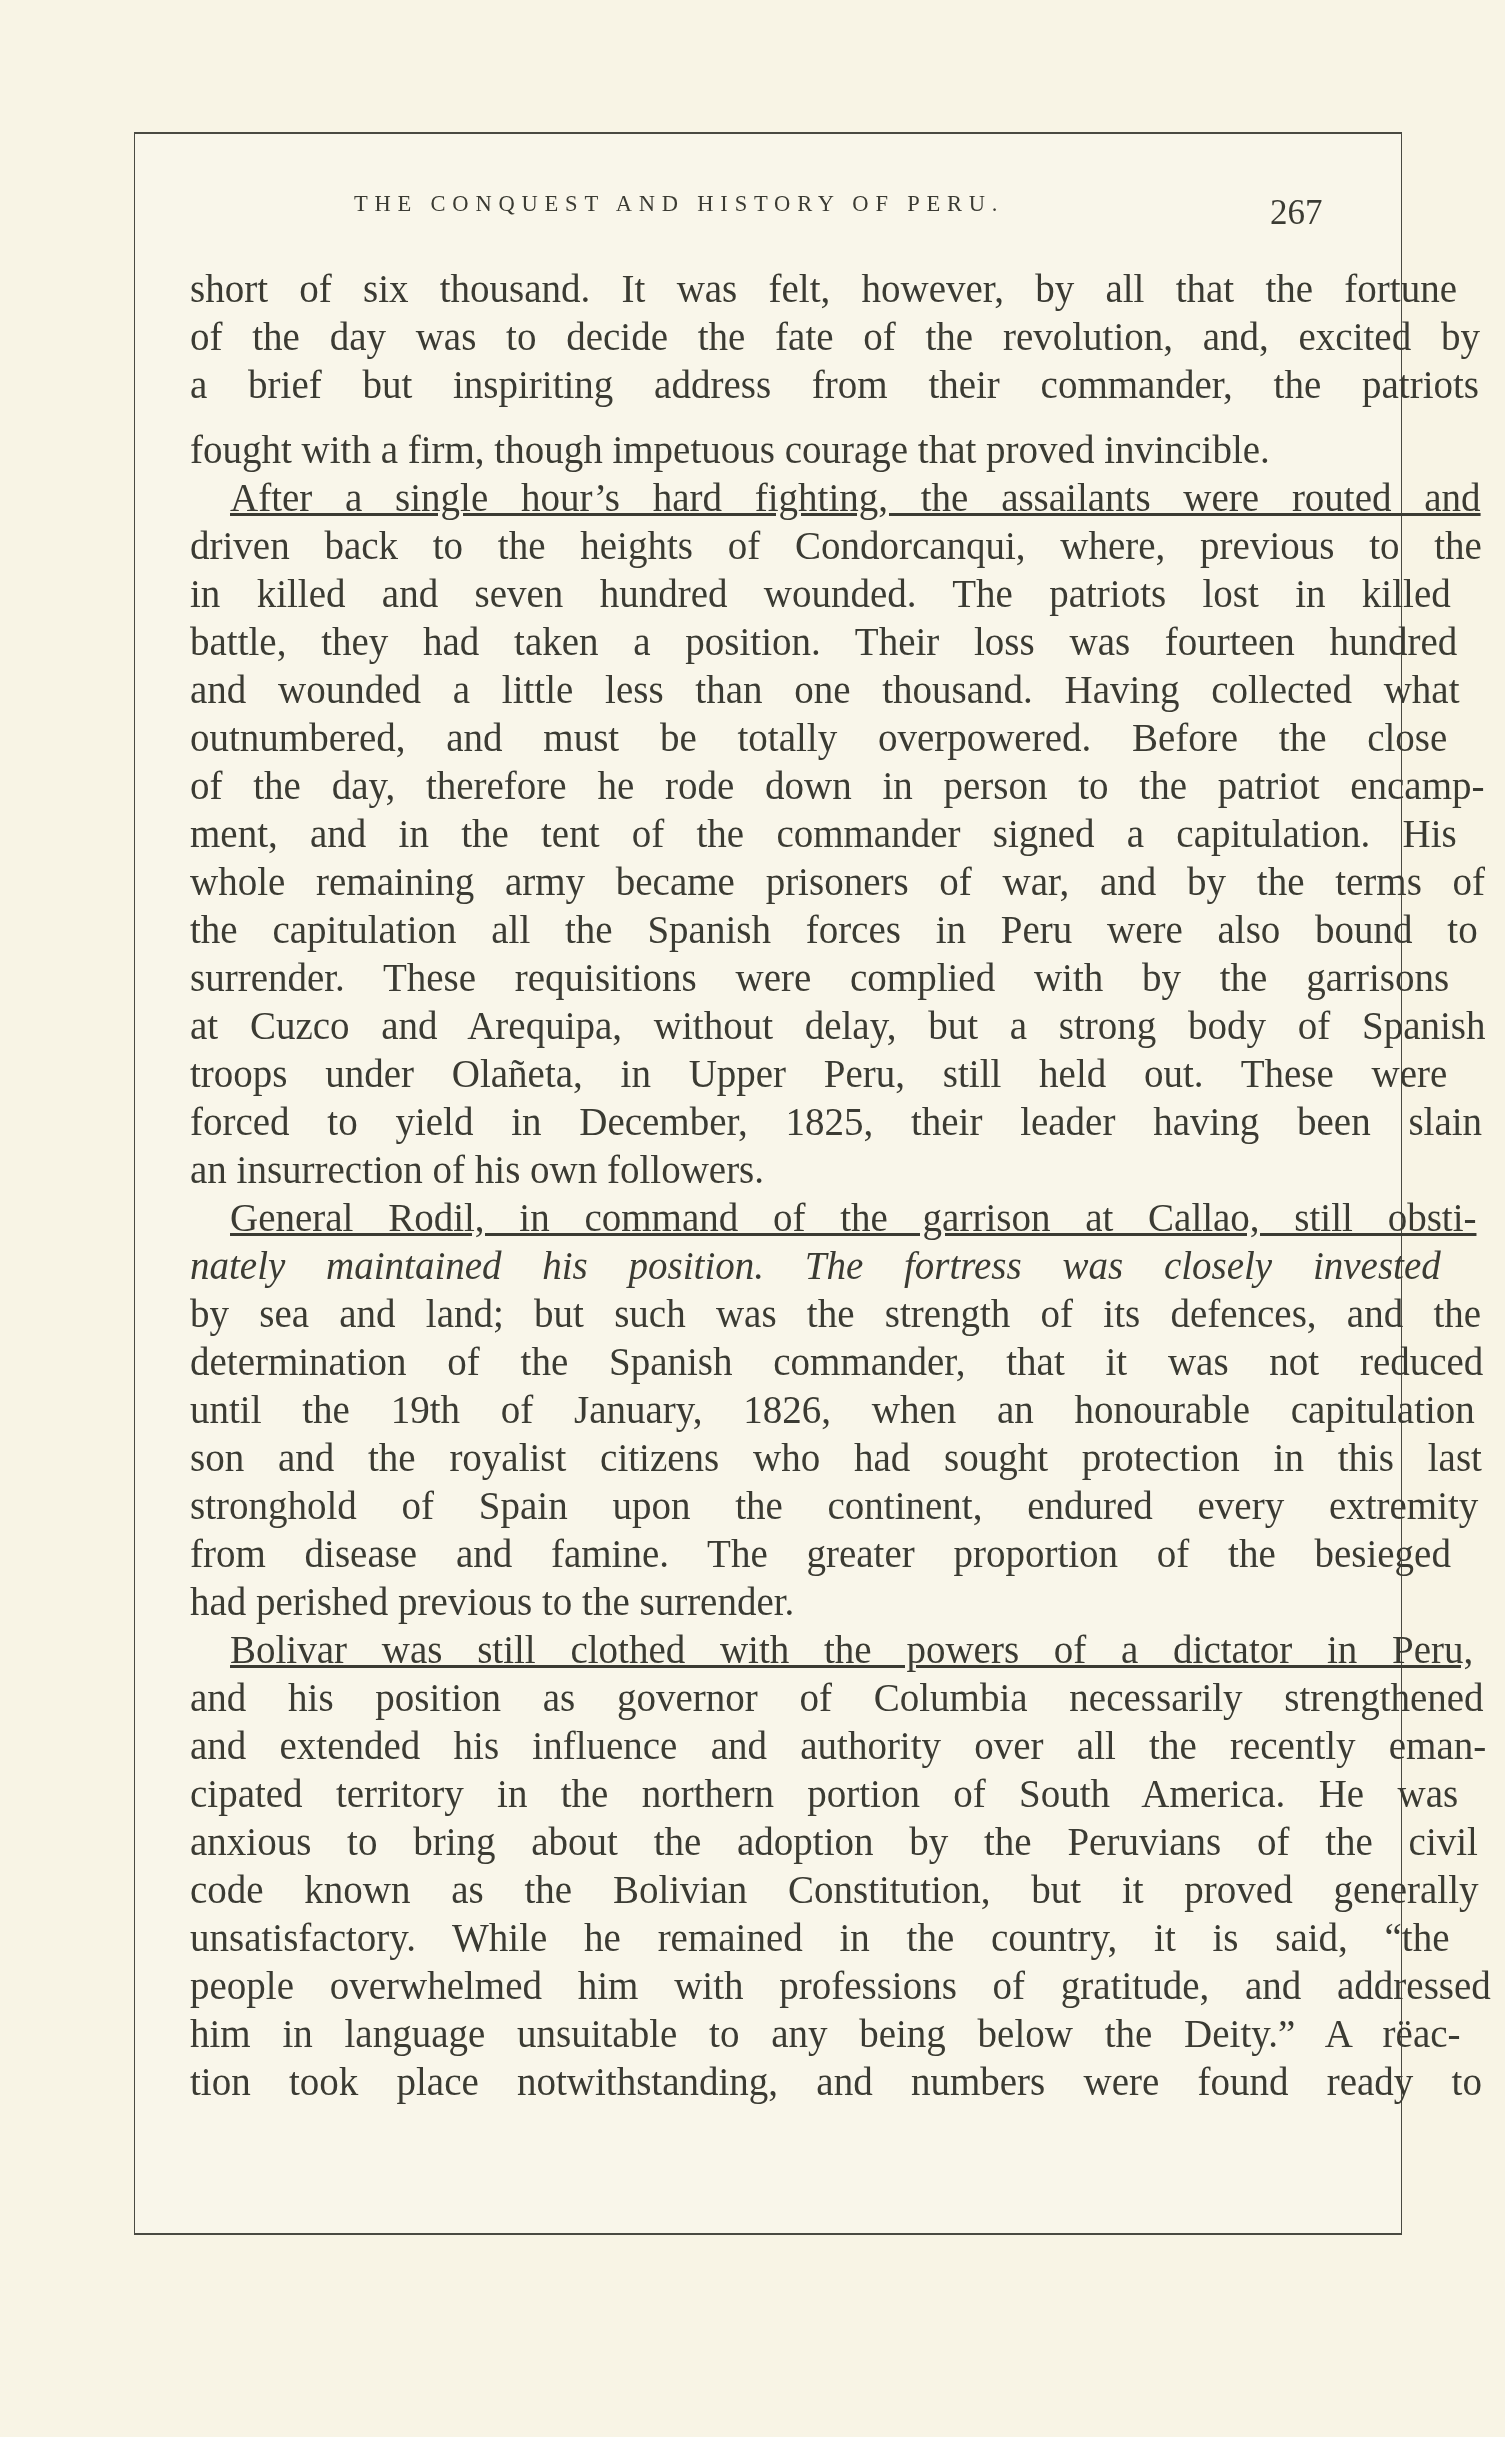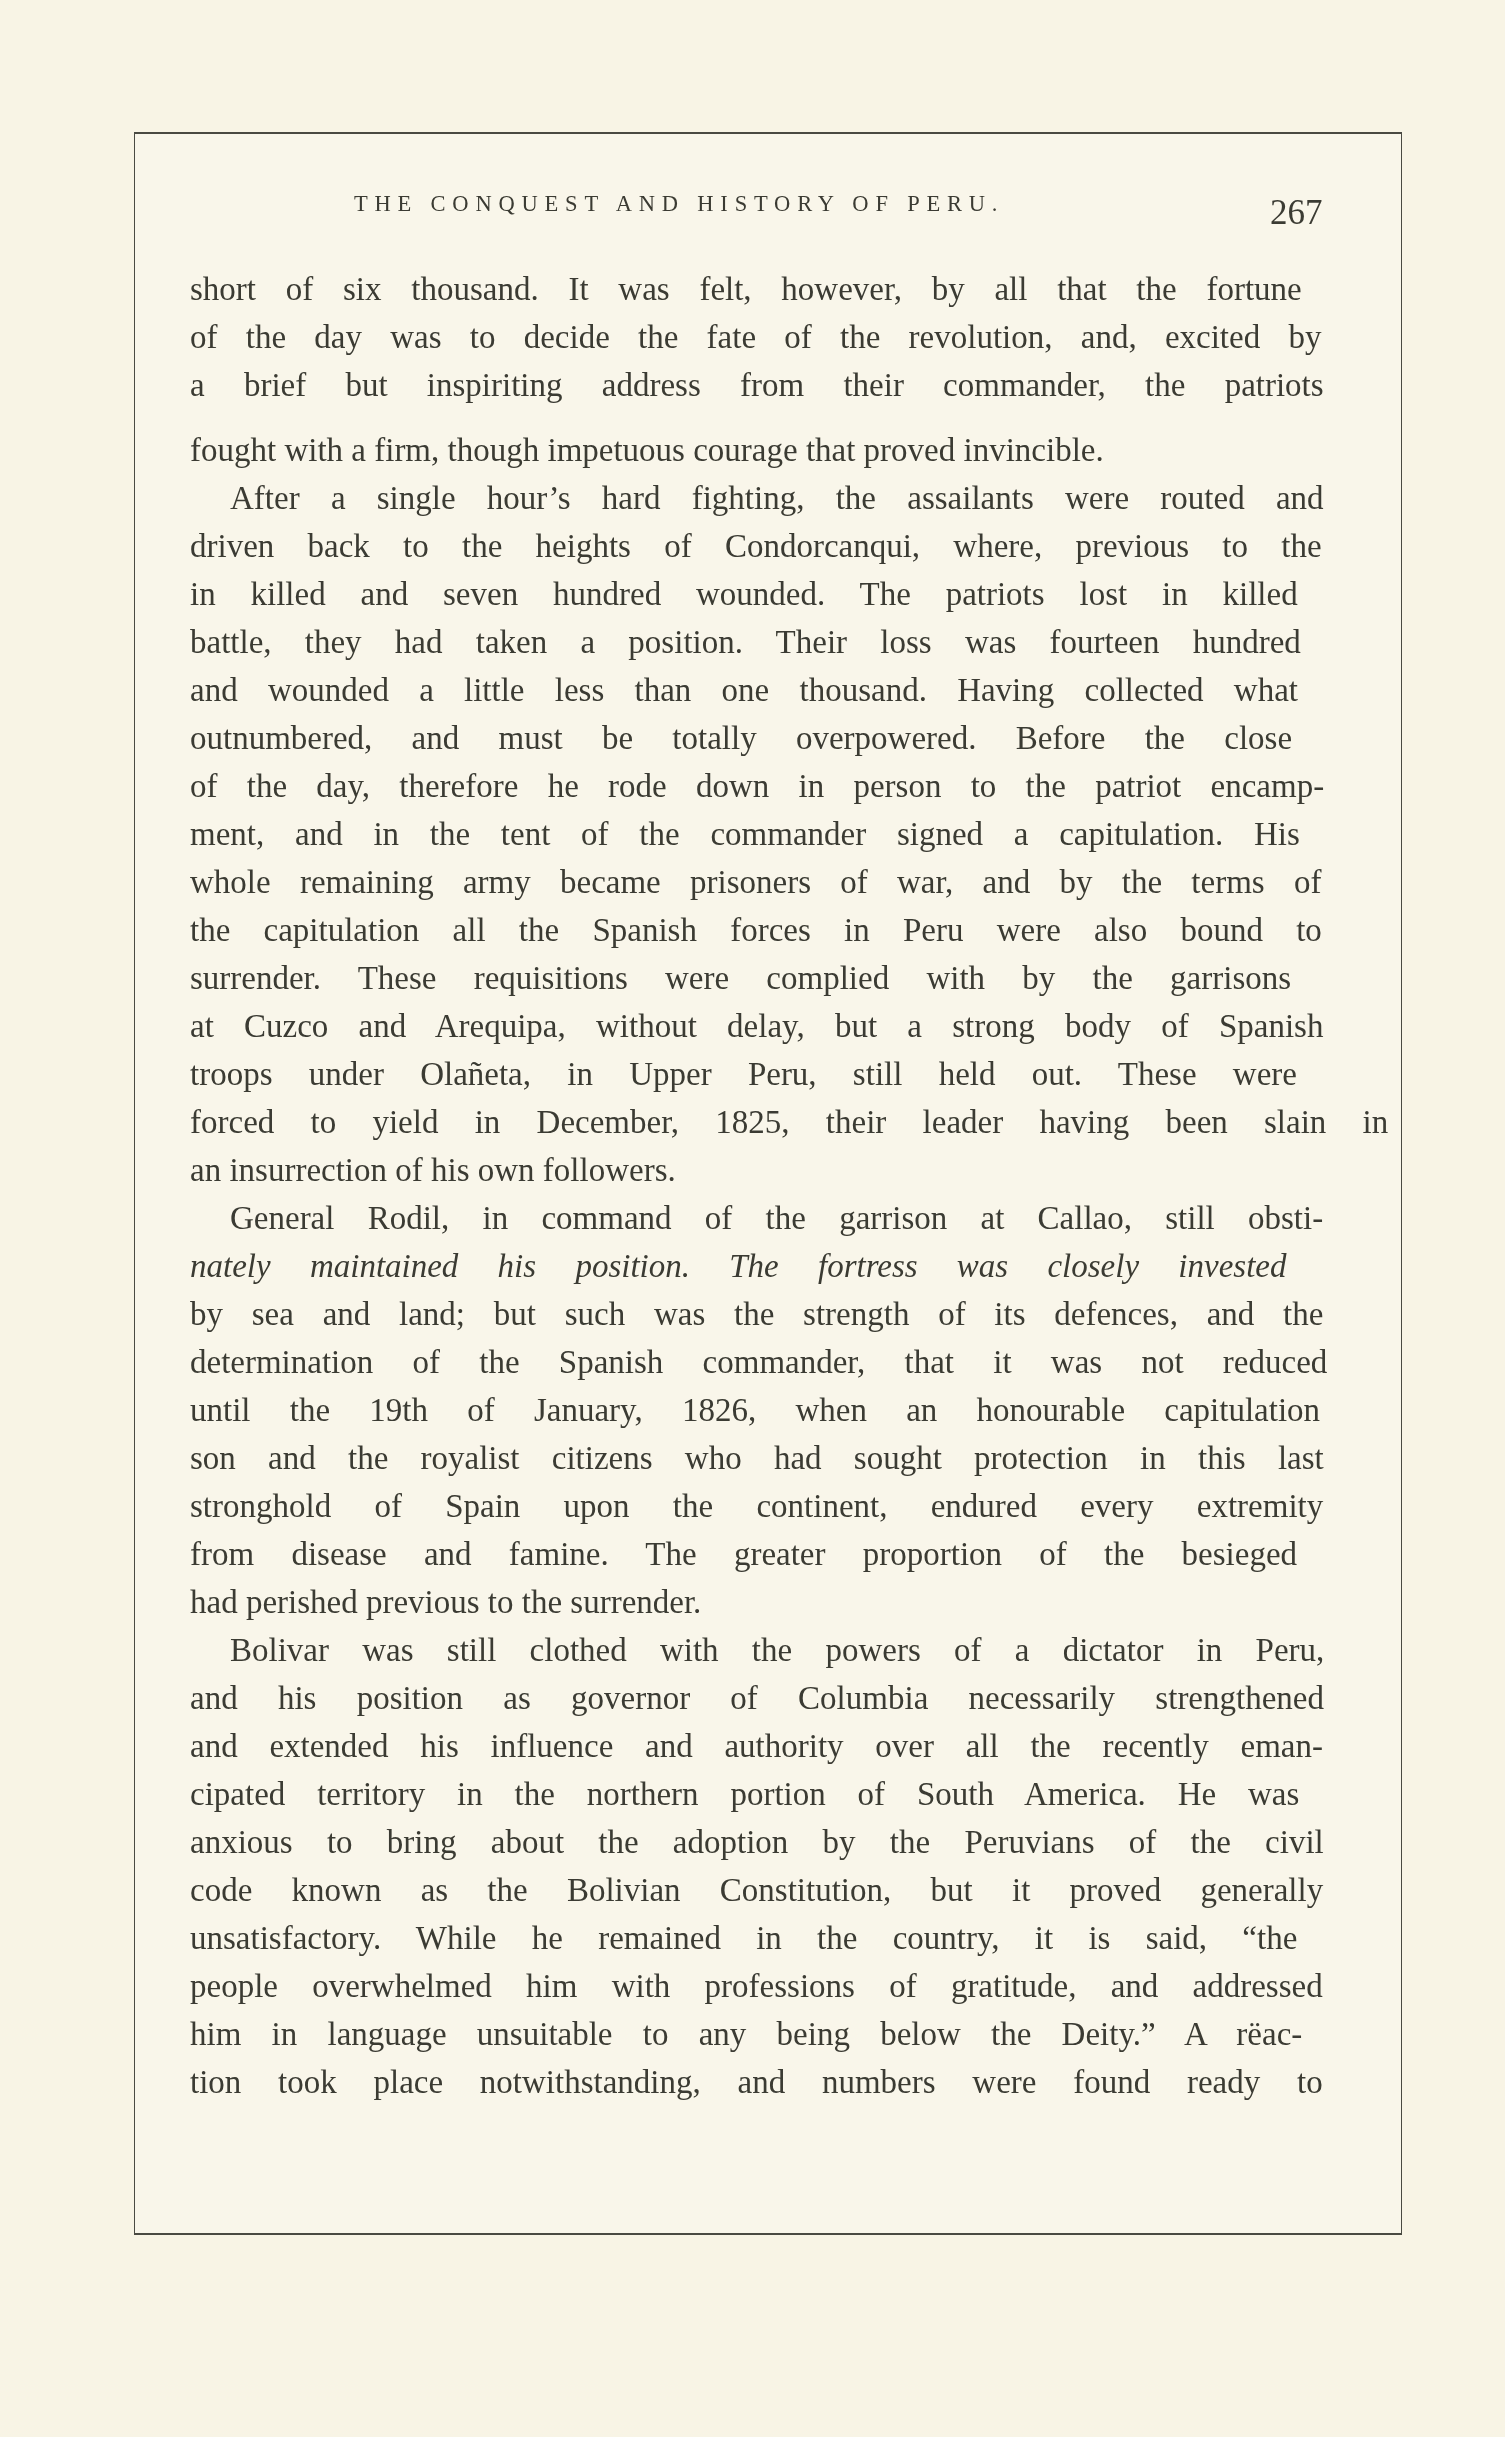--- a/index.html
+++ b/index.html
@@ -34,28 +34,28 @@
   }
   .text-block {
     position: absolute;
     left: 190px; top: 265px;
     width: 1142px;
   }
   .line {
     display: block;
     height: 48px;
     line-height: 48px;
-    font-size: 33px;
+    font-size: 39px;
     font-family: "Liberation Serif", serif;
     white-space: nowrap;
     text-align: justify;
     text-align-last: justify;
     overflow: visible;
   }
-  .line.indent { padding-left: 40px; }
+  .line.indent { padding-left: 40px; text-decoration: underline; }
   .line.last { text-align-last: left; }
 </style>
 </head>
 <body>
 
 <div class="frame"></div>
 
 <div class="running-head">THE CONQUEST AND HISTORY OF PERU.</div>
 <div class="page-number">267</div>
 

